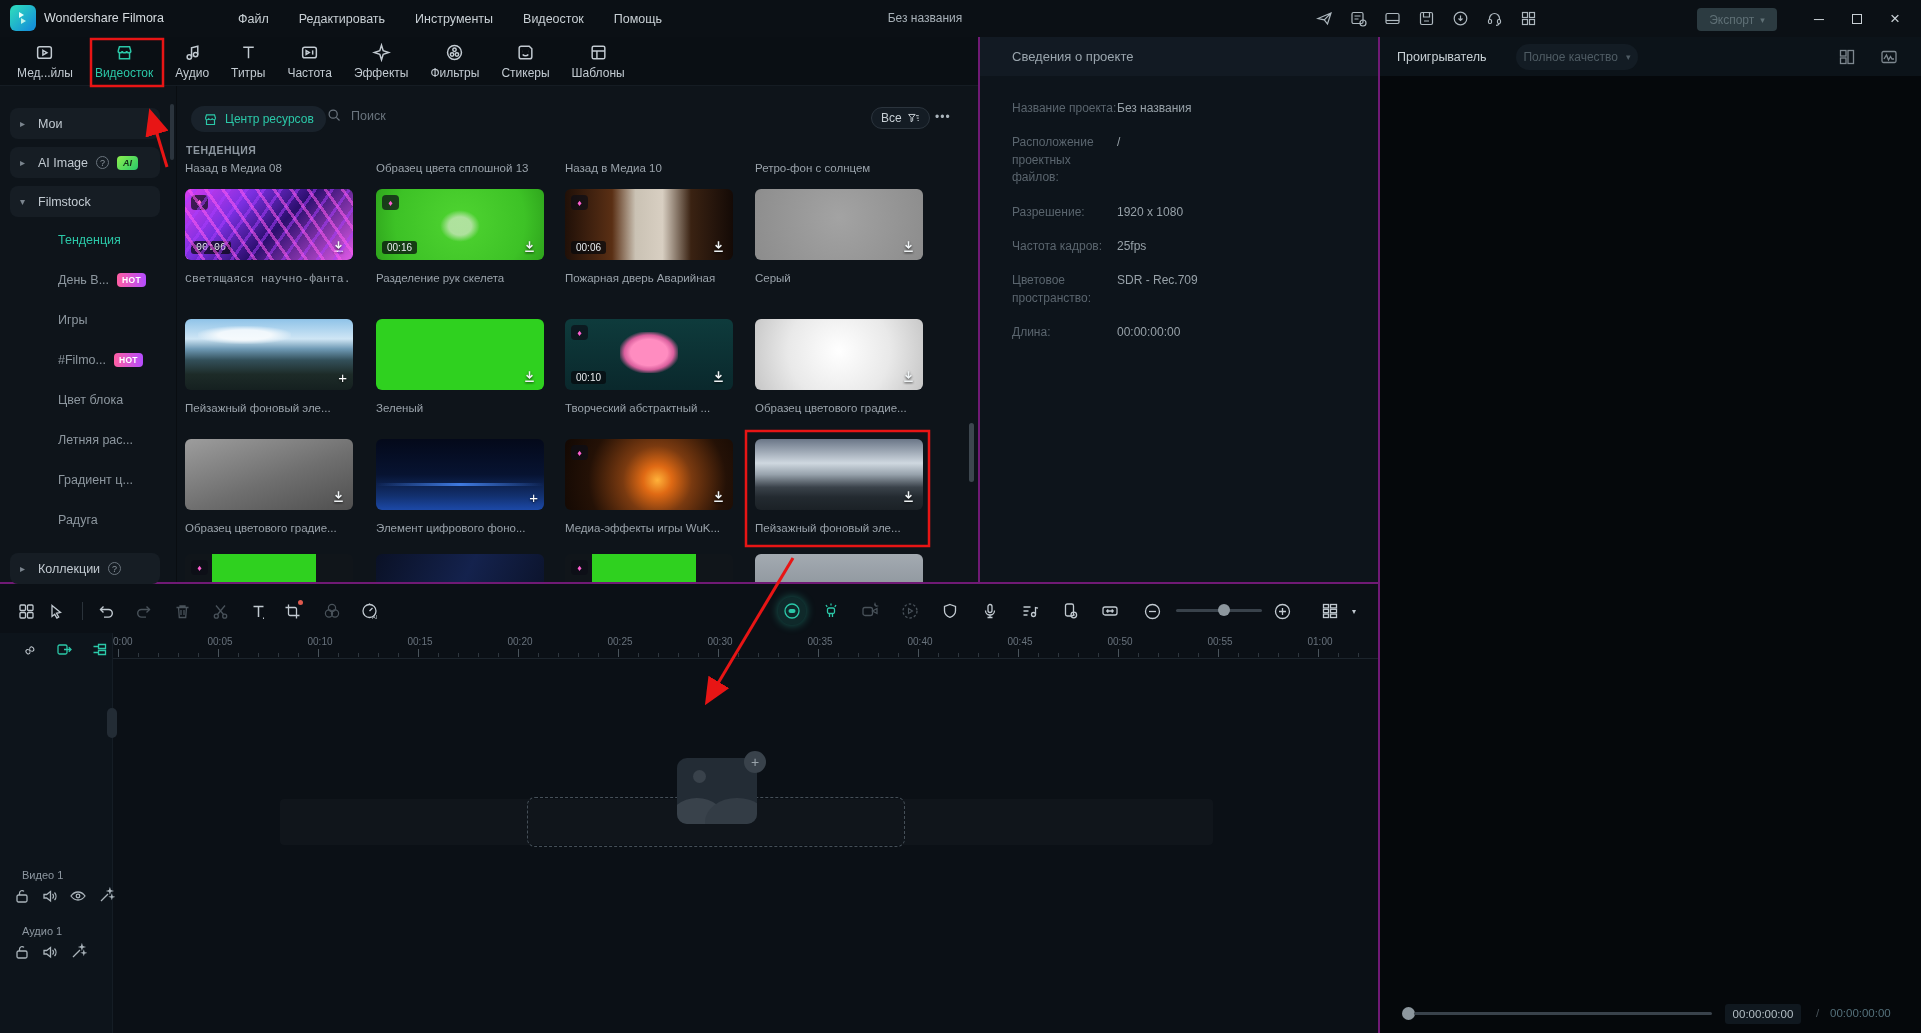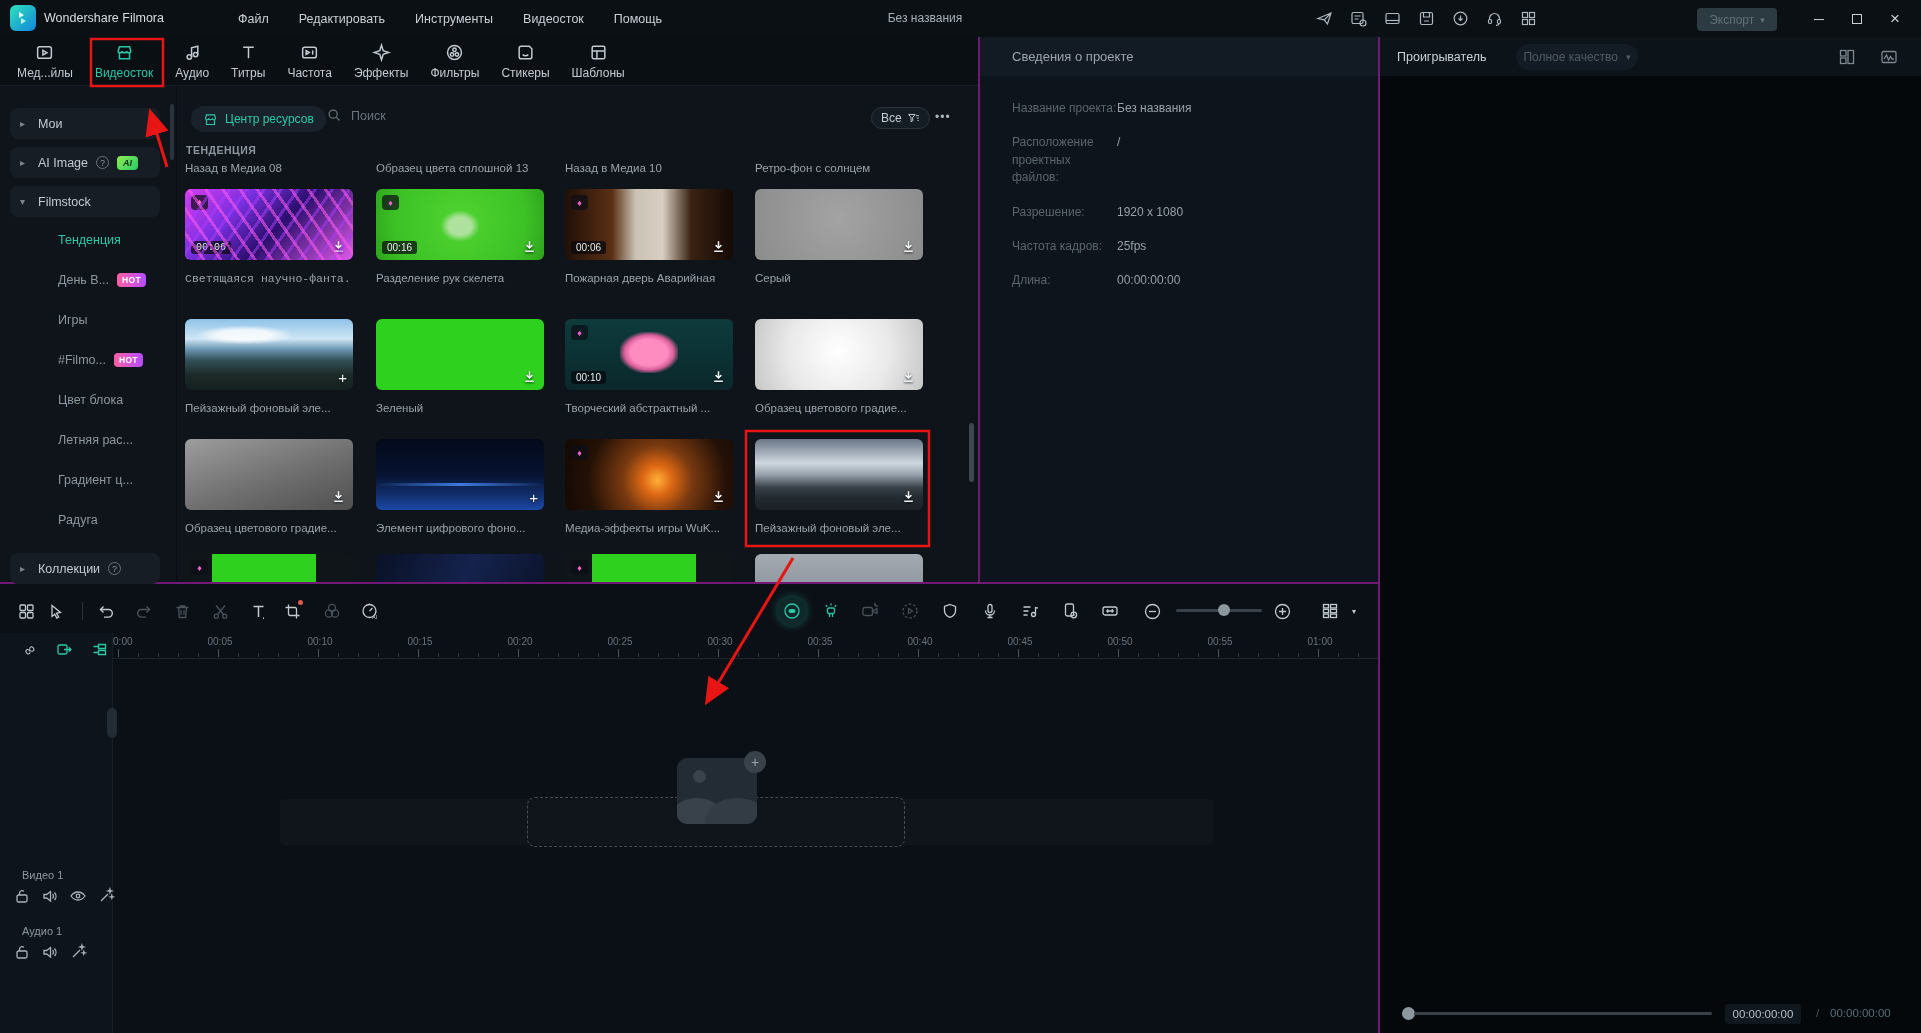--- a/index.html
+++ b/index.html
@@ -537,20 +537,24 @@
         </div>
         <div class="dp-row">
           <span class="dp-label">Разрешение:</span>
           <span class="dp-value">1920 x 1080</span>
         </div>
         <div class="dp-row">
           <span class="dp-label">Частота кадров:</span>
           <span class="dp-value">25fps</span>
         </div>
         <div class="dp-row">
+          <span class="dp-label">Цветовое пространство:</span>
+          <span class="dp-value">SDR - Rec.709</span>
+        </div>
+        <div class="dp-row">
           <span class="dp-label">Длина:</span>
           <span class="dp-value">00:00:00:00</span>
         </div>
       </div>
   </div>
 
   <div id="player-panel">
     <div class="pl-header">
       <span class="pl-title">Проигрыватель</span>
       <div class="quality-pill">

